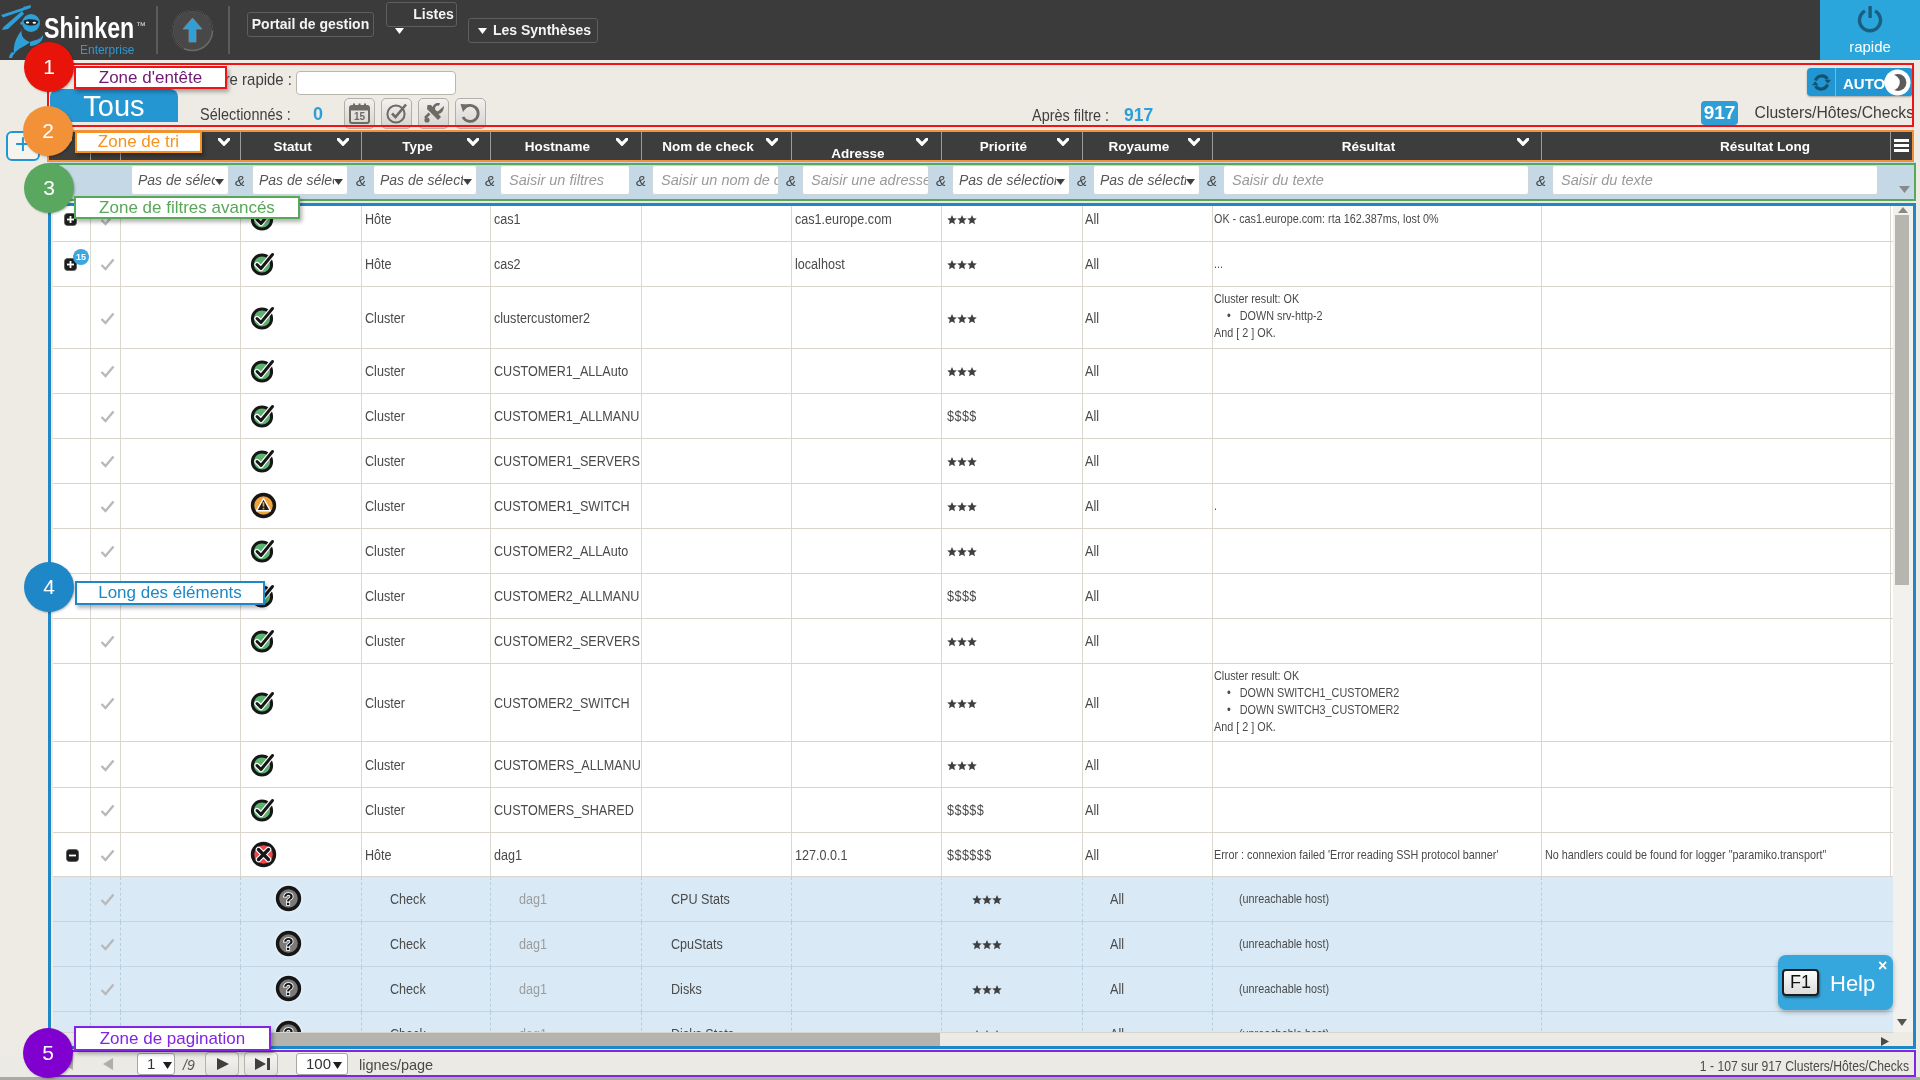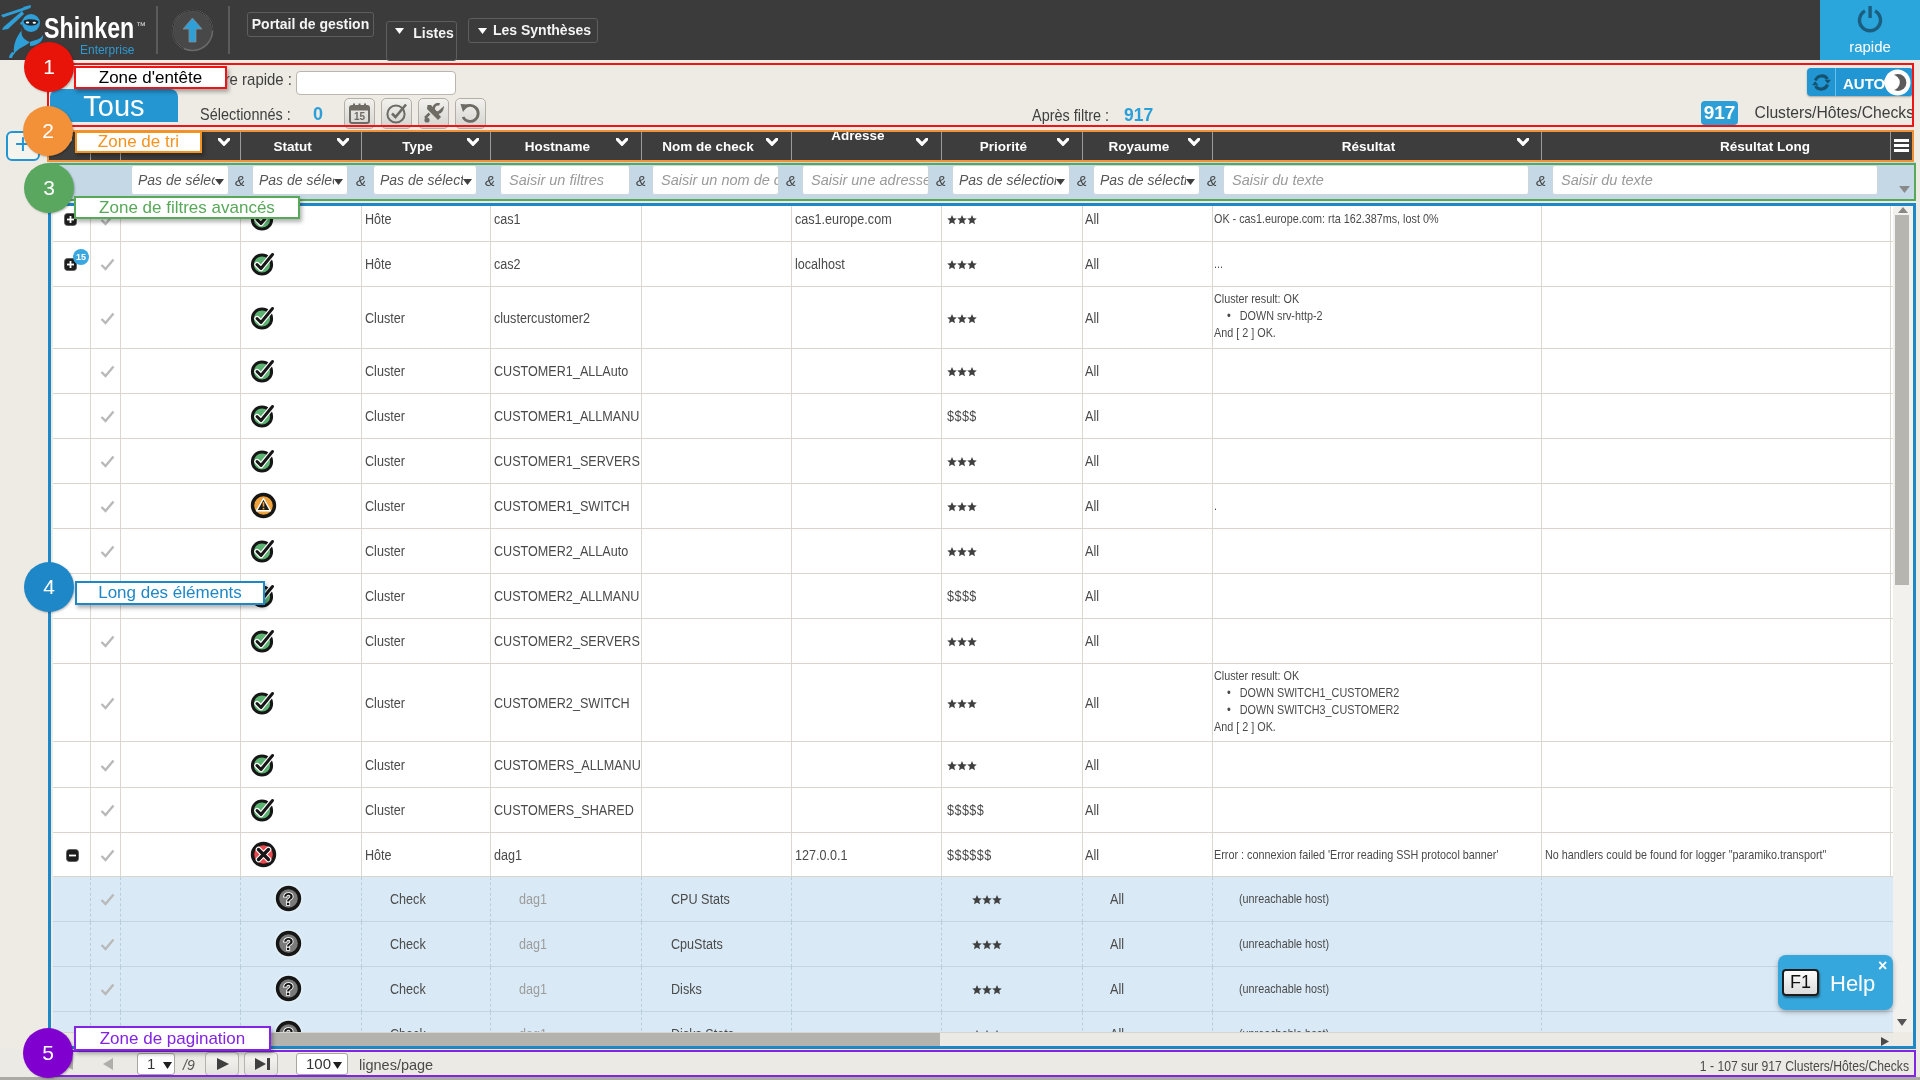--- a/index.html
+++ b/index.html
@@ -40,21 +40,21 @@
 <div class="abs" style="left:136px;top:20px;font-size:10px;color:#ddd">™</div>
 <div class="abs" style="left:80px;top:42px;width:56px;text-align:right;font-size:13px;color:#2d9ad3;transform:scaleX(.92);transform-origin:0 0">Enterprise</div>
 <div class="abs" style="left:156px;top:6px;width:2px;height:48px;background:#5b5b5b"></div>
 <div class="abs" style="left:228px;top:6px;width:2px;height:48px;background:#5b5b5b"></div>
 <svg class="abs" style="left:171px;top:9px" width="43" height="43" viewBox="0 0 43 43">
 <circle cx="21.5" cy="21.5" r="20" fill="#484848" stroke="#6a6a6a" stroke-width="1.5"></circle>
 <circle cx="21.5" cy="21.5" r="20" fill="none" stroke="#2e2e2e" stroke-width="1" stroke-dasharray="0 40 60"></circle>
 <path d="M21.5 9 L31 20 L25 20 L25 33 L18 33 L18 20 L12 20 Z" fill="#2f9fd8" stroke="#888" stroke-width="0.8"></path>
 </svg>
 <div class="hbtn" style="left:247px;top:12px;width:127px;height:25px">Portail de gestion</div>
-<div class="hbtn" style="left:386px;top:21px;width:71px;height:40px;padding-left:24px">Listes</div>
+<div class="hbtn" style="left:386px;top:2px;width:71px;height:25px;padding-left:24px">Listes</div>
 <svg style="position:absolute;left:395px;top:28px" width="9" height="6">
     <path d="M0 0 L9 0 L4.5 6 Z" fill="#fff"></path>
   </svg>
 <div class="hbtn" style="left:468px;top:18px;width:130px;height:25px;padding-left:18px">Les Synthèses</div>
 <svg style="position:absolute;left:478px;top:28px" width="9" height="6">
     <path d="M0 0 L9 0 L4.5 6 Z" fill="#fff"></path>
   </svg>
 <div class="abs" style="left:1820px;top:0;width:100px;height:60px;background:#2ba6dc"></div>
 <svg class="abs" style="left:1856px;top:6px" width="28" height="30" viewBox="0 0 28 30">
 <path d="M9 5 A 10.5 10.5 0 1 0 19 5" fill="none" stroke="#1b5f80" stroke-width="3.4"></path>
@@ -121,21 +121,21 @@
 <div class="hsep" style="left:791px;top:132px;height:28px"></div>
 <div class="hsep" style="left:941px;top:132px;height:28px"></div>
 <div class="hsep" style="left:1082px;top:132px;height:28px"></div>
 <div class="hsep" style="left:1212px;top:132px;height:28px"></div>
 <div class="hsep" style="left:1541px;top:132px;height:28px"></div>
 <div class="hsep" style="left:1890px;top:132px;height:28px"></div>
 <div class="hcol" style="left:240px;top:139px;width:105px">Statut</div>
 <div class="hcol" style="left:361px;top:139px;width:113px">Type</div>
 <div class="hcol" style="left:490px;top:139px;width:135px">Hostname</div>
 <div class="hcol" style="left:641px;top:139px;width:134px">Nom de check</div>
-<div class="hcol" style="left:791px;top:128px;width:134px">Adresse</div>
+<div class="hcol" style="left:791px;top:146px;width:134px">Adresse</div>
 <div class="hcol" style="left:941px;top:139px;width:125px">Priorité</div>
 <div class="hcol" style="left:1082px;top:139px;width:114px">Royaume</div>
 <div class="hcol" style="left:1212px;top:139px;width:313px">Résultat</div>
 <div class="hcol" style="left:1541px;top:139px;width:448px">Résultat Long</div>
 <svg style="position:absolute;left:218px;top:138px" width="12" height="8" viewBox="0 0 12 8">
 <path d="M1.2 1.2 L6 6.2 L10.8 1.2" fill="none" stroke="#fff" stroke-width="3.2" stroke-linecap="square"></path>
   </svg>
 <svg style="position:absolute;left:337px;top:138px" width="12" height="8" viewBox="0 0 12 8">
 <path d="M1.2 1.2 L6 6.2 L10.8 1.2" fill="none" stroke="#fff" stroke-width="3.2" stroke-linecap="square"></path>
   </svg>
@@ -655,16 +655,16 @@
 <div class="zr" style="left:47px;top:63px;width:1867px;height:64px;border-width:2px;border-color:#ed1515;z-index:50"></div>
 <div class="zr" style="left:47px;top:130px;width:1867px;height:32px;border-width:2px;border-color:#f29138;z-index:50"></div>
 <div class="zr" style="left:47px;top:163px;width:1869px;height:38px;border-width:2px;border-color:#57a858;z-index:50"></div>
 <div class="zr" style="left:48px;top:203px;width:1868px;height:846px;border-width:3px;border-color:#1e87c8;z-index:50"></div>
 <div class="zr" style="left:47px;top:1050px;width:1869px;height:27px;border-width:2px;border-color:#8224e3;z-index:50"></div>
 <div class="circ" style="left:24px;top:42px;width:50px;height:50px;background:#e81309;font-size:21px;line-height:50px">1</div>
 <div class="circ" style="left:23px;top:106px;width:50px;height:50px;background:#f29138;font-size:21px;line-height:50px">2</div>
 <div class="circ" style="left:24px;top:163px;width:50px;height:50px;background:#5aa85f;font-size:21px;line-height:50px">3</div>
 <div class="circ" style="left:24px;top:562px;width:50px;height:50px;background:#1e87c8;font-size:21px;line-height:50px">4</div>
 <div class="circ" style="left:23px;top:1028px;width:50px;height:50px;background:#8000d0;font-size:21px;line-height:50px">5</div>
-<div class="lbl" style="left:74px;top:66px;width:153px;height:23px;border:2px solid #ed1515;color:#000000;line-height:19px">Zone d'entête</div>
+<div class="lbl" style="left:74px;top:66px;width:153px;height:23px;border:2px solid #ed1515;color:#701a75;line-height:19px">Zone d'entête</div>
 <div class="lbl" style="left:75px;top:131px;width:127px;height:22px;border:2px solid #f6921e;color:#f6921e;line-height:18px">Zone de tri</div>
 <div class="lbl" style="left:74px;top:196px;width:226px;height:23px;border:2px solid #57a858;color:#57a858;line-height:19px">Zone de filtres avancés</div>
 <div class="lbl" style="left:75px;top:581px;width:190px;height:24px;border:2px solid #1e87c8;color:#1e87c8;line-height:20px">Long des éléments</div>
 <div class="lbl" style="left:74px;top:1026px;width:197px;height:25px;border:2px solid #8224e3;color:#8224e3;line-height:21px">Zone de pagination</div>
 </body></html>

